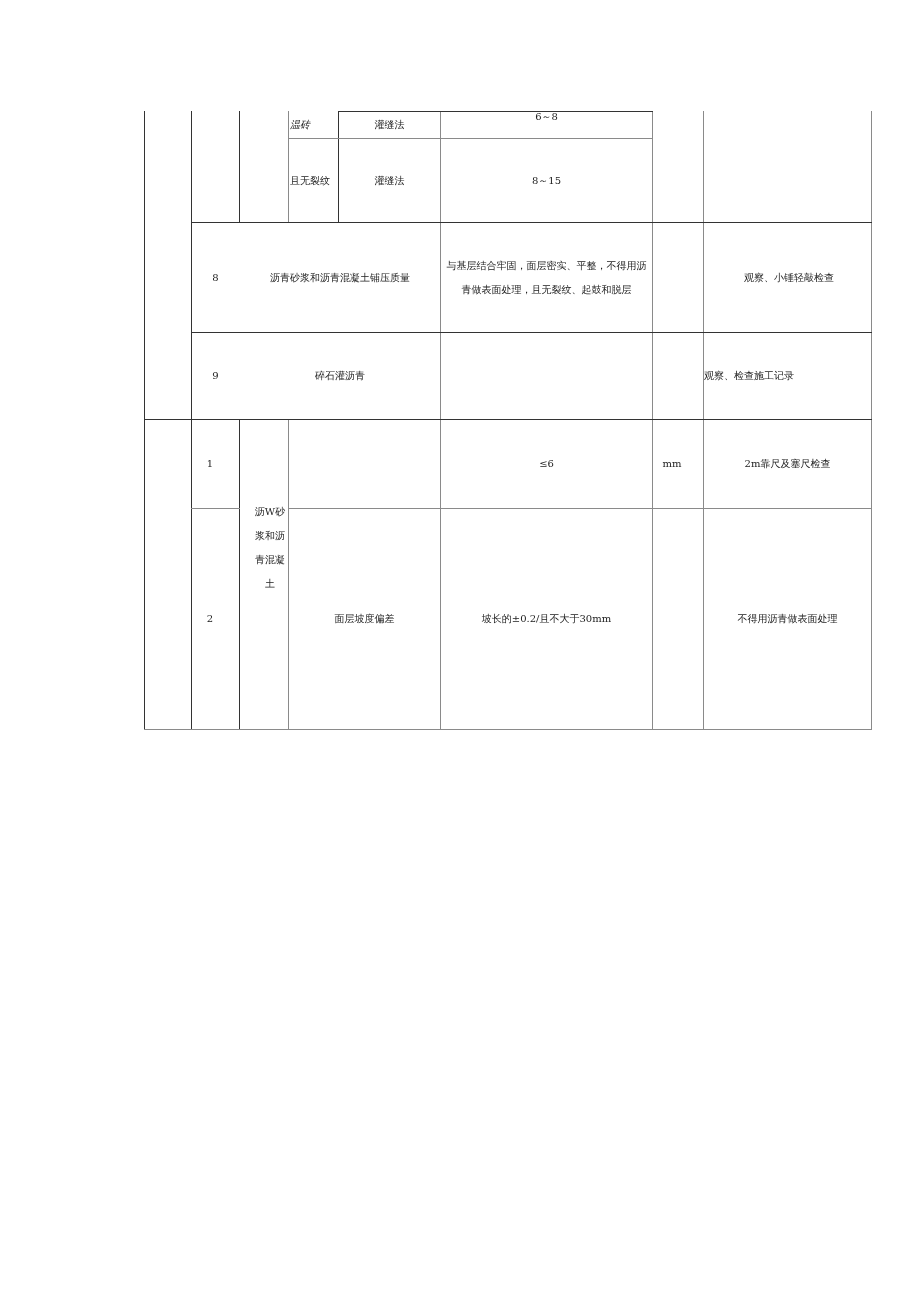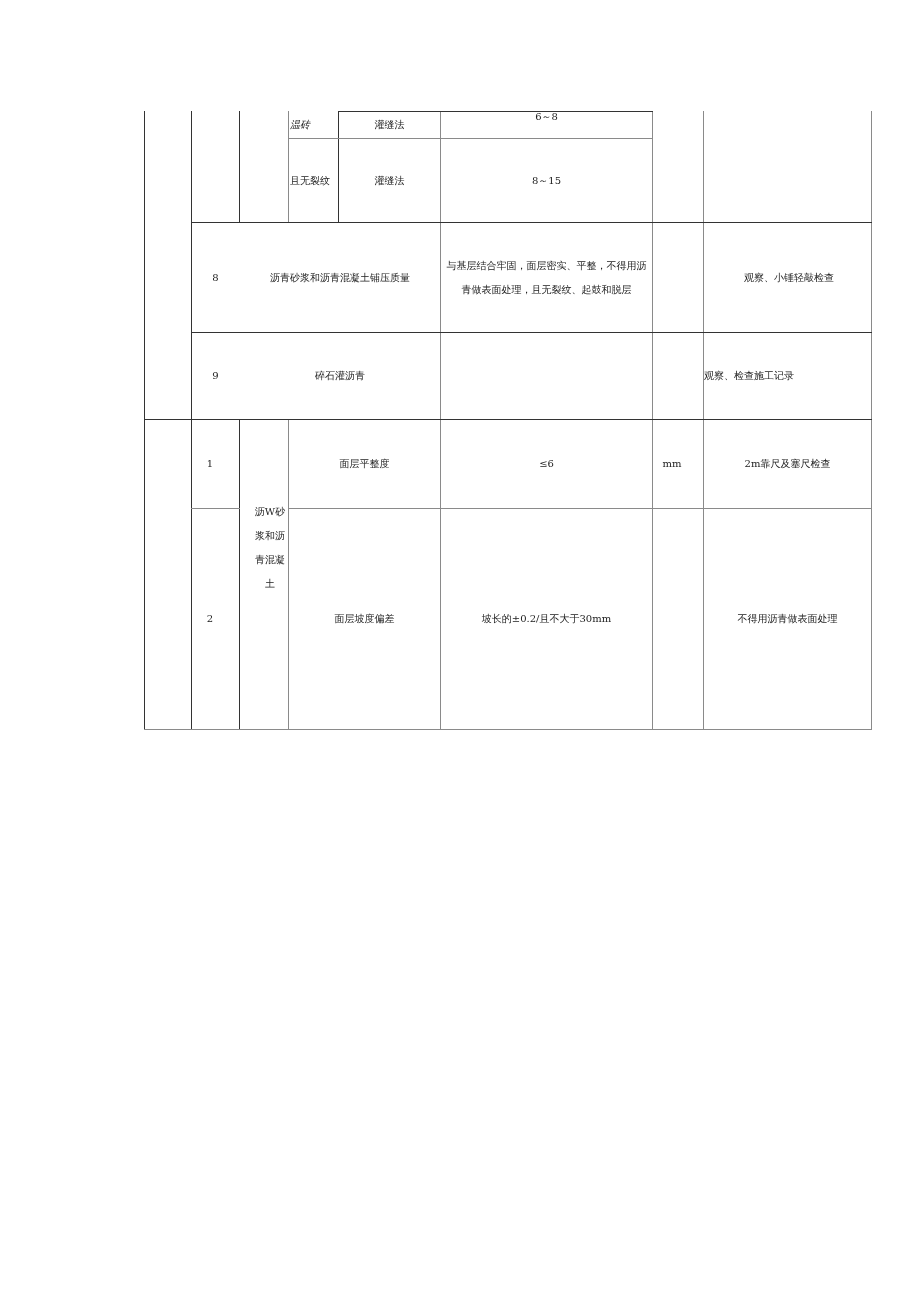--- a/index.html
+++ b/index.html
@@ -91,23 +91,20 @@
   </div>
 
 
   <div class="cell" style="left:252px; top:500px; width:36px; height:140px; align-items:flex-start;">
     <span style="display:block; width:32px; word-break:break-all; line-height:24px;">沥W砂浆和沥青混凝土</span>
   </div>
 
   <div class="cell" style="left:192px; top:420px; width:36px; height:88px;">
     <span>1</span>
   </div>
-  <div class="cell" style="left:289px; top:420px; width:151px; height:88px;">
-    <span>面层平整度</span>
-  </div>
   <div class="cell" style="left:441px; top:420px; width:211px; height:88px;">
     <span>≤6</span>
   </div>
   <div class="cell" style="left:653px; top:420px; width:38px; height:88px;">
     <span>mm</span>
   </div>
   <div class="cell" style="left:704px; top:420px; width:167px; height:88px;">
     <span>2m靠尺及塞尺检查</span>
   </div>
 

